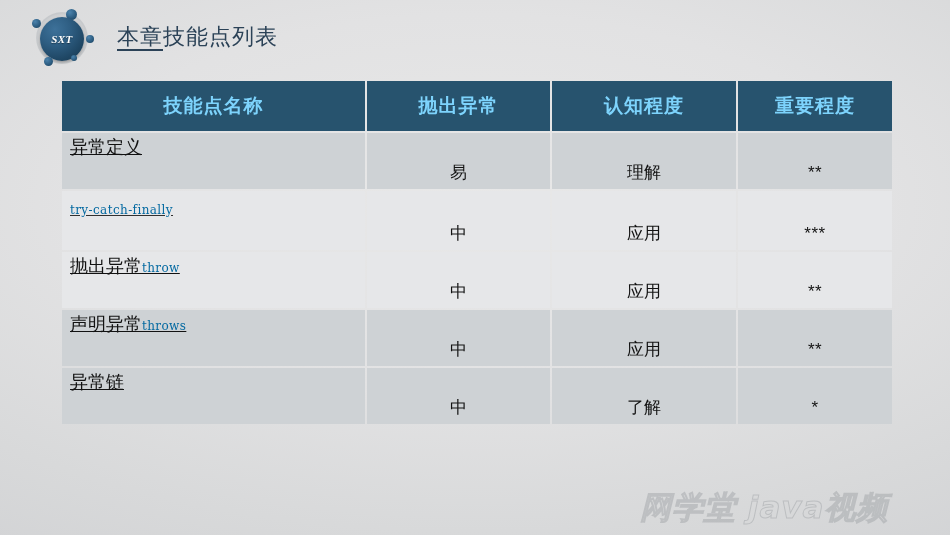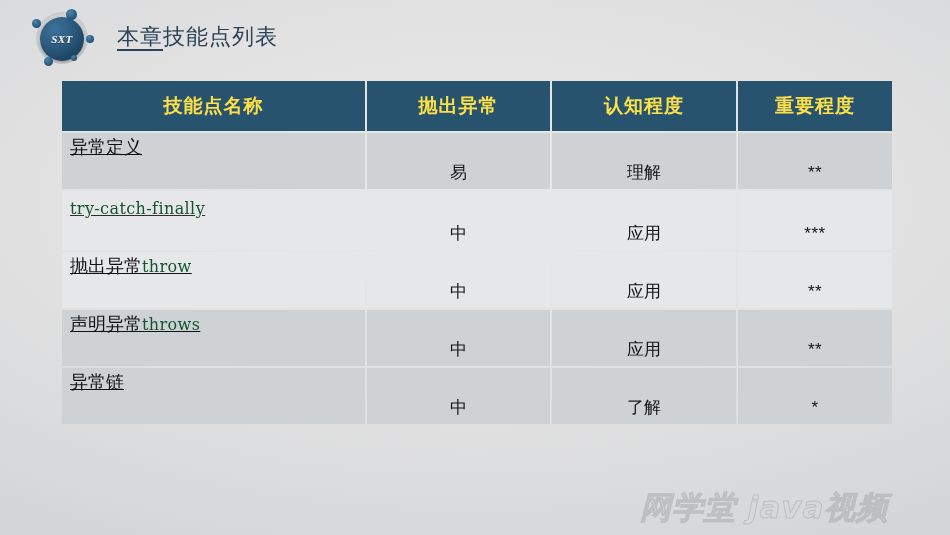--- a/index.html
+++ b/index.html
@@ -120,21 +120,21 @@
   }
   
   col.c0 { width: 303px; }
   col.c1 { width: 183px; }
   col.c2 { width: 184px; }
   col.c3 { width: 154px; }
 
   thead th {
     height: 50px;
     background: #27536e;
-    color: #fde047;
+    color: #7dd3fc;
     font-size: 19px;
     font-weight: bold;
     letter-spacing: 1px;
     text-align: center;
     vertical-align: middle;
   }
 
   tbody tr.odd td  { background: #ced2d5; }
   tbody tr.even td { background: #e6e7e9; }
 
@@ -148,23 +148,23 @@
     text-align: left;
     padding-left: 8px !important;
     vertical-align: top;
     padding-top: 5px !important;
     line-height: 1.1;
     text-decoration: underline;
   }
   td.name .cjk { font-size: 18px; }
   td.name .mono {
     font-family: "DejaVu Serif", "Liberation Serif", serif;
-    font-size: 16px;
+    font-size: 12px;
     letter-spacing: 0.4px;
-    color: #14532d;
+    color: #0369a1;
   }
   td.name.code {
     font-family: "DejaVu Serif", "Liberation Serif", serif;
     font-size: 16.5px;
     letter-spacing: 0.6px;
     color: #303030;
     padding-top: 9px !important;
   }
 
   td.val {

